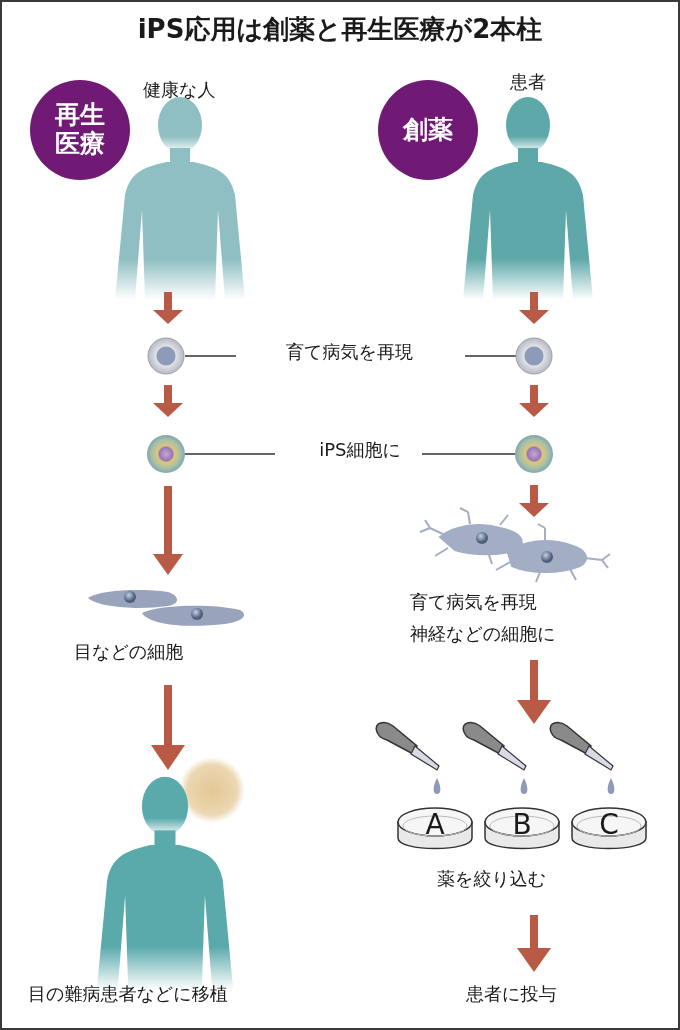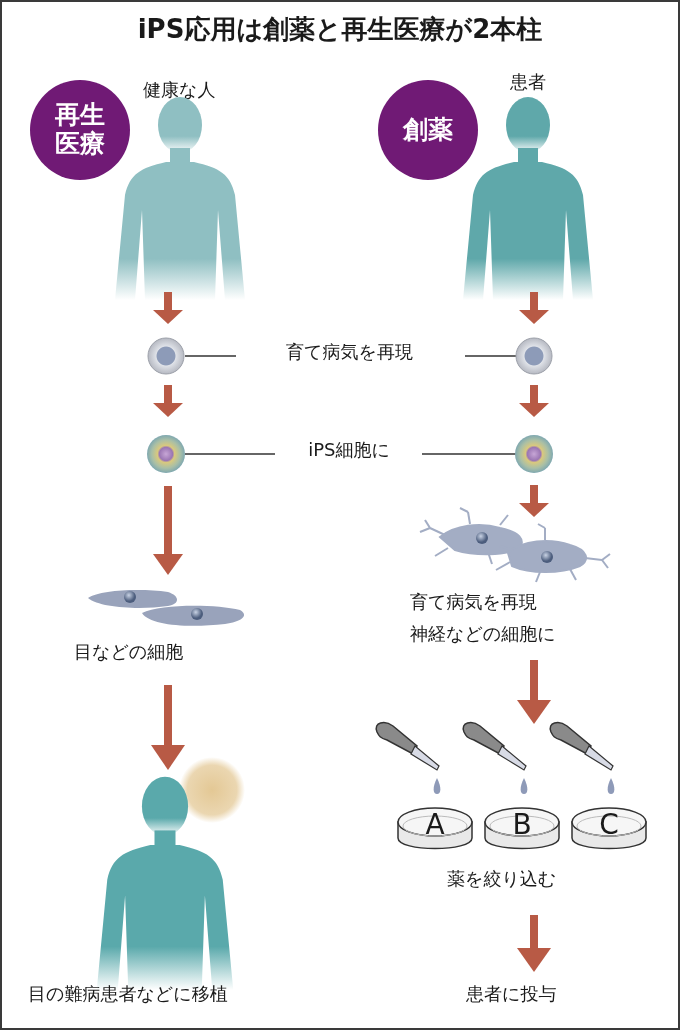--- a/index.html
+++ b/index.html
@@ -205,25 +205,25 @@
     </g>
     <path d="M611,778 C606,788 607,794 611,794 C615,794 616,788 611,778 Z" fill="#8e9ab8"></path>
     <g>
       <path d="M572,822 L572,838 C572,852 646,852 646,838 L646,822 Z" fill="#e9e9e9" stroke="#333" stroke-width="1.5"></path>
       <ellipse cx="609" cy="822" rx="37" ry="14" fill="#f6f6f6" stroke="#333" stroke-width="1.5"></ellipse>
       <ellipse cx="609" cy="826" rx="32" ry="10" fill="none" stroke="#bbb" stroke-width="1"></ellipse>
     </g>
   </svg>
 
 <div class="abs lbl" style="left:242px;top:340px;width:215px;text-align:center;">育て病気を再現</div>
-<div class="abs lbl" style="left:280px;top:438px;width:138px;text-align:center;">iPS細胞に</div>
+<div class="abs lbl" style="left:291px;top:438px;width:138px;text-align:center;">iPS細胞に</div>
 
 <div class="abs lbl" style="left:74px;top:640px;">目などの細胞</div>
 <div class="abs lbl" style="left:410px;top:590px;">育て病気を再現</div>
 <div class="abs lbl" style="left:410px;top:622px;">神経などの細胞に</div>
 
-<div class="abs lbl" style="left:447px;top:867px;">薬を絞り込む</div>
+<div class="abs lbl" style="left:437px;top:867px;">薬を絞り込む</div>
 <div class="abs lbl" style="left:466px;top:982px;">患者に投与</div>
 <div class="abs lbl" style="left:28px;top:982px;">目の難病患者などに移植</div>
 
 <div class="abs lbl center" style="left:415px;top:808px;width:40px;font-size:28px;">A</div>
 <div class="abs lbl center" style="left:502px;top:808px;width:40px;font-size:28px;">B</div>
 <div class="abs lbl center" style="left:589px;top:808px;width:40px;font-size:28px;">C</div>
 
 </body></html>

